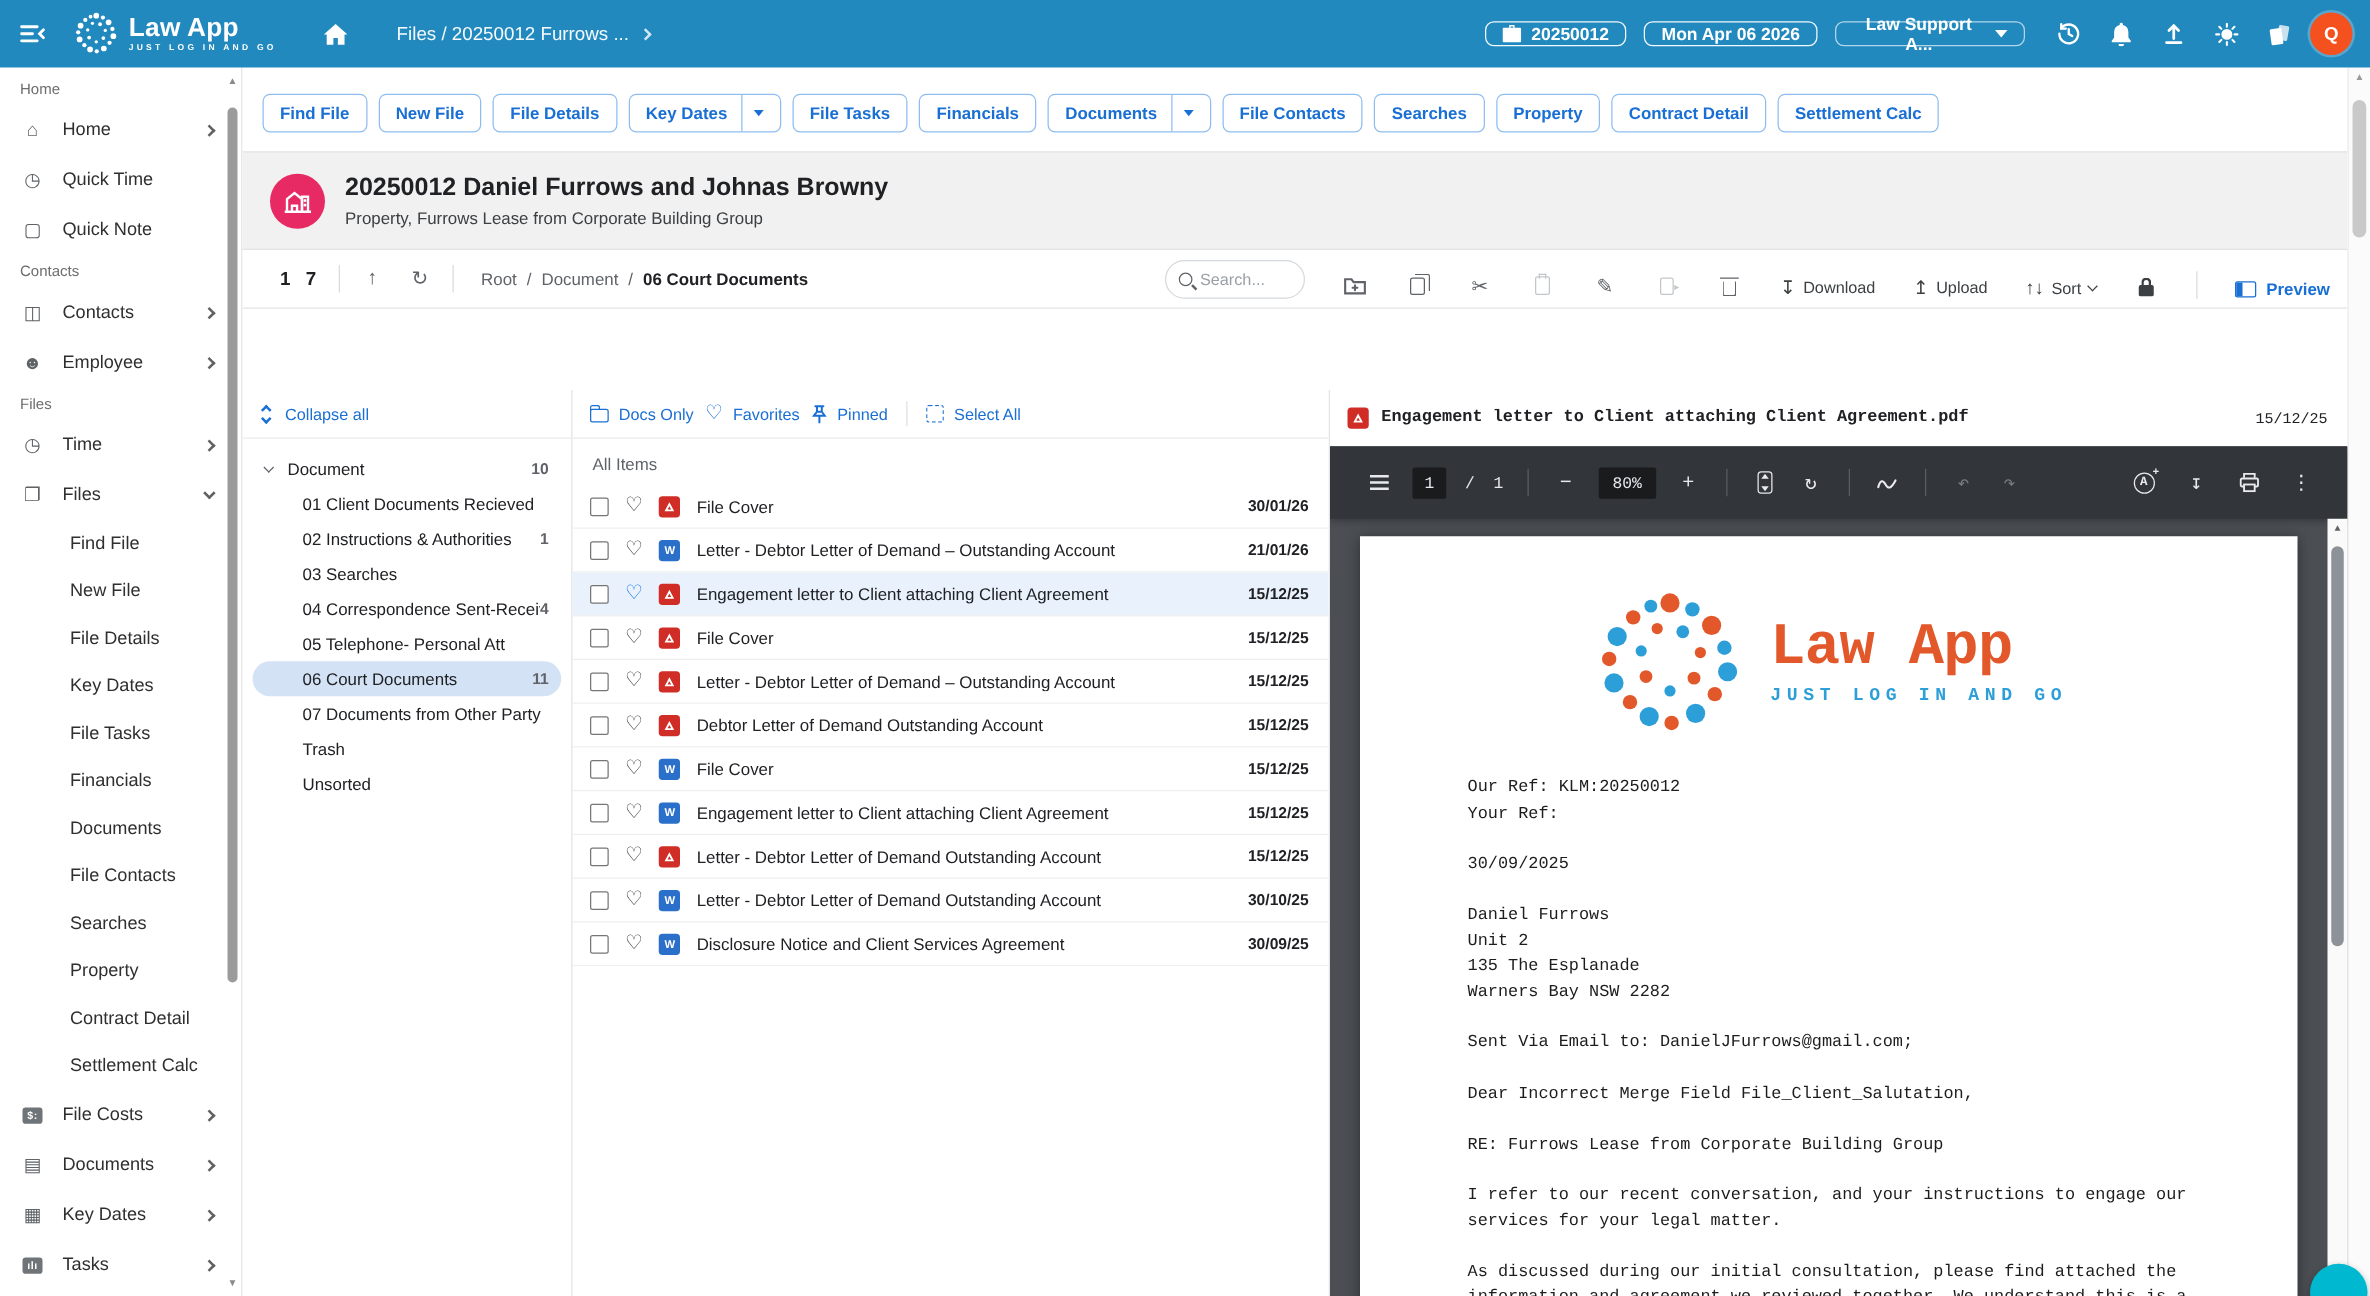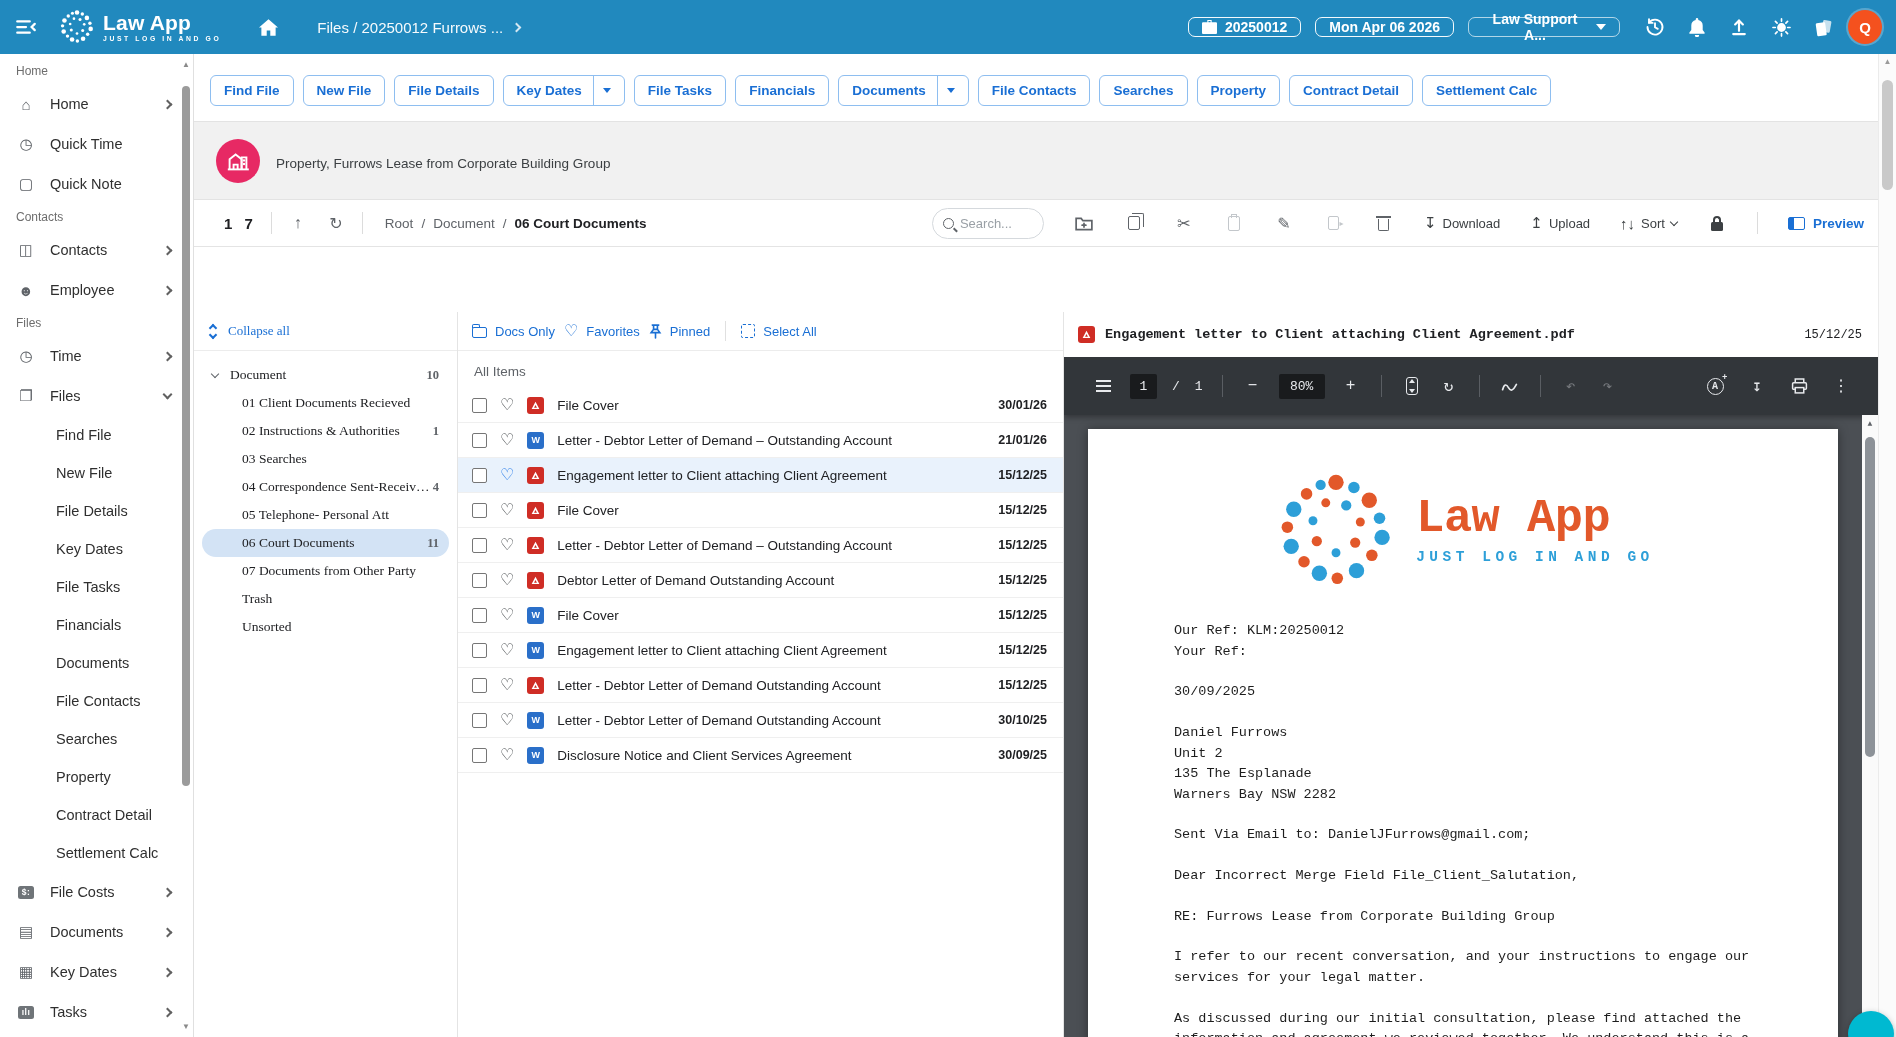--- a/index.html
+++ b/index.html
@@ -61,21 +61,21 @@
   .matter-avatar { width:44px; height:44px; border-radius:50%; background:#e72964; display:flex; align-items:center; justify-content:center; flex:none;}
   .fb-title { font-size:20px; font-weight:600; color:#202124; }
   .fb-sub { font-size:13.5px; color:#3c4043; margin-top:5px;}
 
   .docs-bar { height:47px; display:flex; align-items:center; padding:0 14px 0 30px; border-bottom:1px solid #e4e4e4; gap:14px;}
   .db-count { font-size:15px; font-weight:700; color:#202124; letter-spacing:4px;}
   .vsep { width:1px; height:22px; background:#dcdcdc; }
   .db-ic { color:#5f6368; font-size:16px; cursor:pointer; width:24px; text-align:center;}
   .db-crumb { font-size:13.5px; color:#5f6368; display:flex; gap:8px; margin-left:8px; white-space:nowrap;}
   .db-crumb .cur { color:#202124; font-weight:700; }
-  .db-right { margin-left:auto; display:flex; align-items:center; gap:30px; }
+  .db-right { margin-left:auto; display:flex; align-items:flex-end; gap:30px; }
   .search-pill { display:flex; align-items:center; gap:6px; border:1px solid #d5d9dd; border-radius:16px; height:31px; width:112px; padding:0 10px; }
   .search-pill input { border:none; outline:none; width:70px; font-size:13px; color:#3c4043; font-family:inherit; background:transparent;}
   .search-pill input::placeholder { color:#9aa0a6; }
   .mag { width:11px; height:11px; border:1.7px solid #5f6368; border-radius:50%; position:relative; flex:none;}
   .mag::after { content:""; position:absolute; width:5px; height:1.7px; background:#5f6368; transform:rotate(45deg); left:9px; top:10px;}
   .tool-ic { color:#5f6368; font-size:16px; cursor:pointer; display:flex; align-items:center; justify-content:center; width:20px; height:20px;}
   .tool-ic.disabled { color:#c3c7cb; cursor:default; }
   .lbl-btn { display:flex; align-items:center; gap:6px; color:#3c4043; font-size:13px; cursor:pointer; white-space:nowrap;}
   .lbl-btn .gly { font-size:15px; color:#3c4043;}
   .chev-sm { width:6px;height:6px;border-right:1.7px solid #3c4043;border-bottom:1.7px solid #3c4043;transform:rotate(45deg); margin-top:-3px;}
@@ -88,21 +88,21 @@
   .trash-ic { width:11px; height:12px; border:1.6px solid currentColor; border-top:none; border-radius:0 0 2px 2px; position:relative; margin-top:4px;}
   .trash-ic::before { content:""; position:absolute; left:-3px; top:-3px; width:15px; height:1.7px; background:currentColor;}
   .lock-ic { width:12px; height:9px; background:#3c4043; border-radius:1.5px; position:relative; margin-top:7px;}
   .lock-ic::before { content:""; position:absolute; left:2px; top:-6px; width:8px; height:8px; border:2px solid #3c4043; border-bottom:none; border-radius:5px 5px 0 0; box-sizing:border-box;}
   .preview-btn { display:flex; align-items:center; gap:8px; color:#1a6fd4; font-weight:600; font-size:13.5px; cursor:pointer;}
   .pane-ic { width:17px; height:13px; border:1.7px solid #1a6fd4; border-radius:2px; position:relative;}
   .pane-ic::before { content:""; position:absolute; left:0; top:0; bottom:0; width:5px; background:#1a6fd4;}
 
   
   .panels { display:flex; position:absolute; top:258px; bottom:0; left:0; right:0; }
-  .tree-panel { width:264px; border-right:1px solid #e4e4e4; flex:none;font-family:Liberation Serif, serif; }
+  .tree-panel { width:264px; border-right:1px solid #e4e4e4; flex:none; }
   .tree-head { height:39px; display:flex; align-items:center; gap:12px; padding:0 16px; border-bottom:1px solid #ececec; color:#1a6fd4; font-size:13px; cursor:pointer;}
   .collapse-ic { display:flex; flex-direction:column; gap:1px; }
   .collapse-ic i { width:6px;height:6px;border-right:2px solid #1a6fd4;border-bottom:2px solid #1a6fd4; display:block;}
   .collapse-ic i.up { transform:rotate(-135deg); }
   .collapse-ic i.dn { transform:rotate(45deg); }
   .tree-body { padding:10px 8px 0 8px; }
   .tree-row { display:flex; align-items:center; height:28px; padding:0 10px 0 6px; font-size:13.5px; color:#202124; cursor:pointer; border-radius:14px;}
   .tree-row .tchev { width:6px;height:6px;border-right:1.8px solid #5f6368;border-bottom:1.8px solid #5f6368;transform:rotate(45deg); margin:-2px 12px 0 4px;}
   .tree-row .tlabel { flex:1; white-space:nowrap; overflow:hidden; }
   .tree-row .tcount { font-size:12.5px; font-weight:700; color:#5f6368; }
@@ -529,20 +529,21 @@
     <span class="matter-avatar">
       <svg width="24" height="24" viewBox="0 0 20 20" fill="none" stroke="#fff" stroke-width="1.6">
         <path d="M3 17V8.5L8 4.5l5 4V17"></path>
           <path d="M13 17V7h4v10"></path>
           <path d="M6.3 17v-4h3.4v4"></path>
           <path d="M15 9.5h.01M15 12.5h.01" stroke-width="2" stroke-linecap="round"></path>
           <path d="M1.5 17h17.5"></path>
       </svg>
     </span>
     <div>
+      <div class="fb-title">20250012 Daniel Furrows and Johnas Browny</div>
       <div class="fb-sub">Property, Furrows Lease from Corporate Building Group</div>
     </div>
   </div>
 
   <div class="docs-bar">
     <span class="db-count">1 7</span>
     <i class="vsep"></i>
     <span class="db-ic">↑</span>
     <span class="db-ic">↻</span>
     <i class="vsep"></i>

